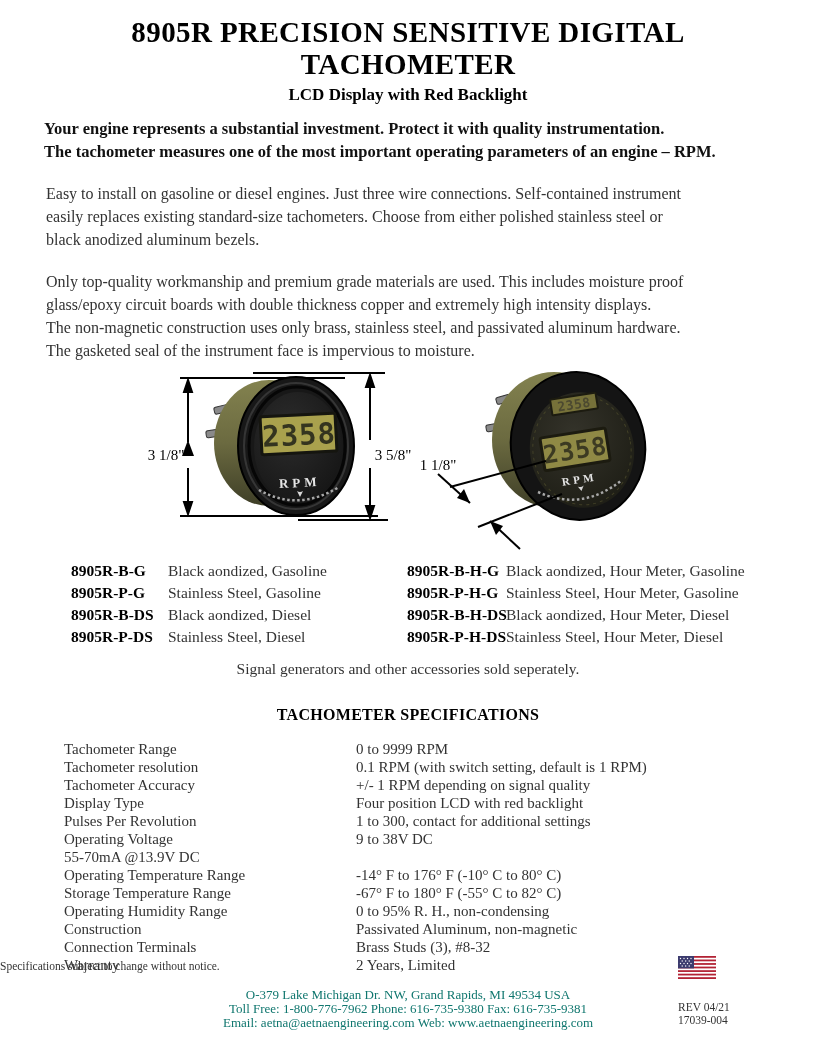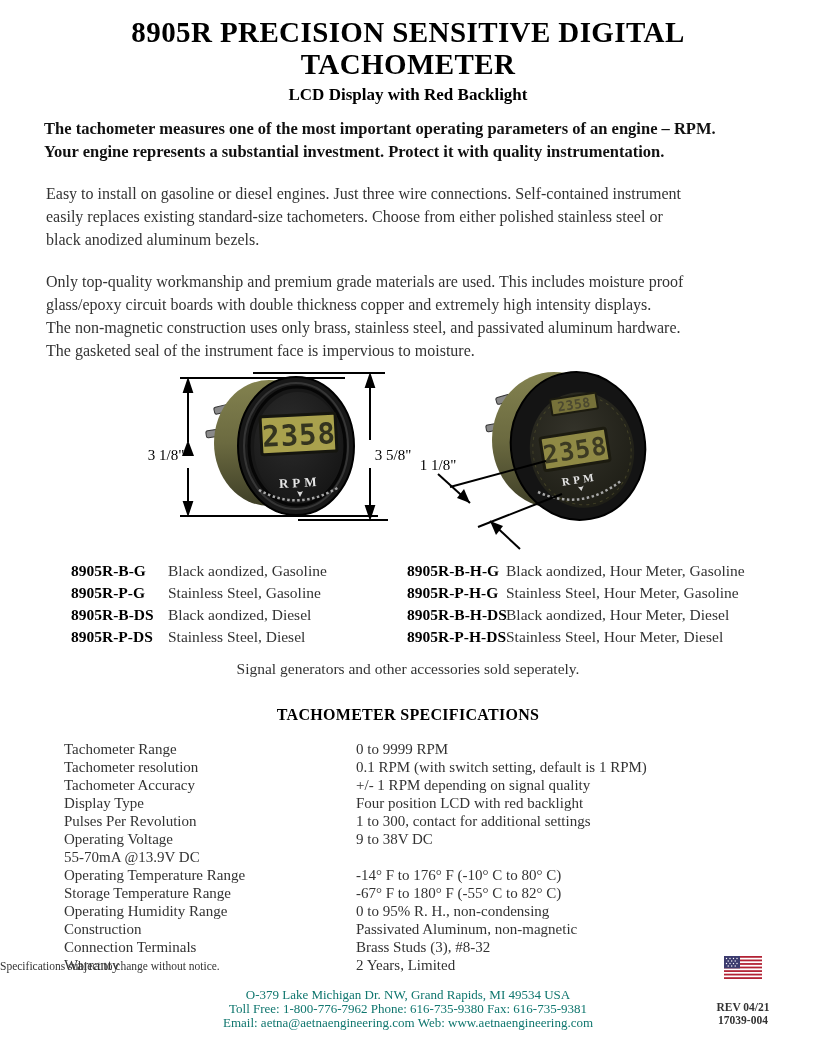--- a/index.html
+++ b/index.html
@@ -61,39 +61,39 @@
   .spec-row .value{font-size:15px;color:#333;white-space:nowrap;}
   .footer{
     position:absolute;left:0;right:0;top:952px;height:104px;
   }
   .notice{
     font-size:11.5px;color:#333;margin-top:8px;
   }
   .address-block{margin-top:16px;text-align:center;line-height:14px;}
   .address-block .addr-line{font-size:13px;color:#0f766e;}
   .rev-block{
-    position:absolute;right:28px;top:4px;width:90px;text-align:center;font-weight:bold;
+    position:absolute;right:48px;top:4px;width:90px;
   }
   .flag{display:inline-block;margin-bottom:18px;}
   .rev-line{font-size:11.5px;color:#333;line-height:13px;}
   svg text{font-family:"Liberation Serif", serif;}
   .lcd-digits{font-family:"DejaVu Sans Mono", monospace;font-weight:bold;}
 </style>
 </head>
 <body>
 
 <div class="page">
   <div class="inner">
 
     <div class="doc-title">8905R PRECISION SENSITIVE DIGITAL TACHOMETER</div>
     <div class="doc-subtitle">LCD Display with Red Backlight</div>
 
     <div class="intro">
+      <div class="line">Your engine represents a substantial investment.  Protect it with quality instrumentation.</div>
       <div class="line">The tachometer measures one of the most important operating parameters of an engine – RPM.</div>
-      <div class="line">Your engine represents a substantial investment.  Protect it with quality instrumentation.</div>
     </div>
 
     <div class="para">
       <div class="line">Easy to install on gasoline or diesel engines.  Just three wire connections.  Self-contained instrument</div>
       <div class="line">easily replaces existing standard-size tachometers.  Choose from either polished stainless steel or</div>
       <div class="line">black anodized aluminum bezels.</div>
     </div>
 
     <div class="para">
       <div class="line">Only top-quality workmanship and premium grade materials are used.  This includes moisture proof</div>

